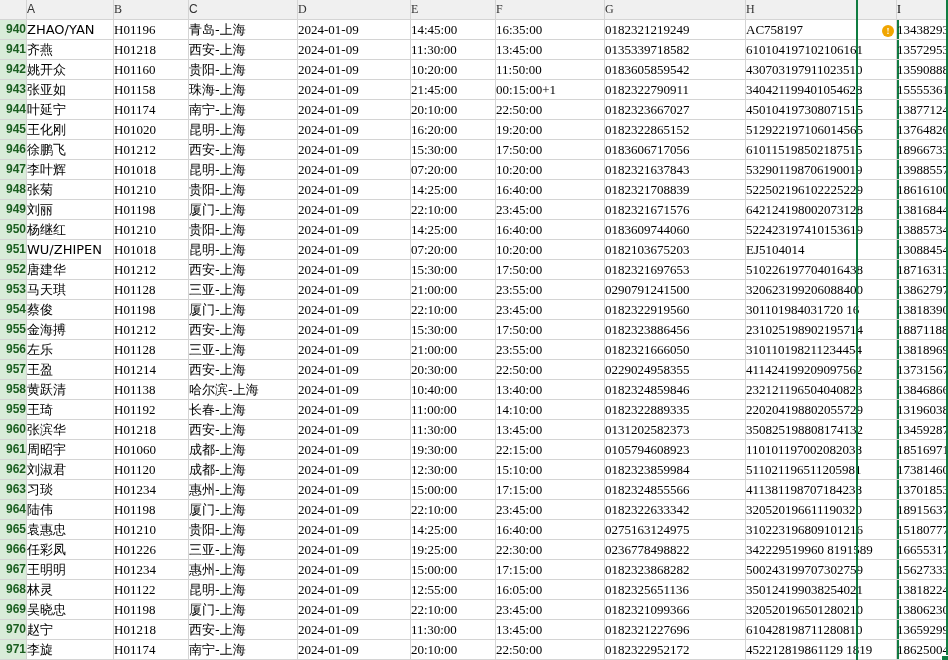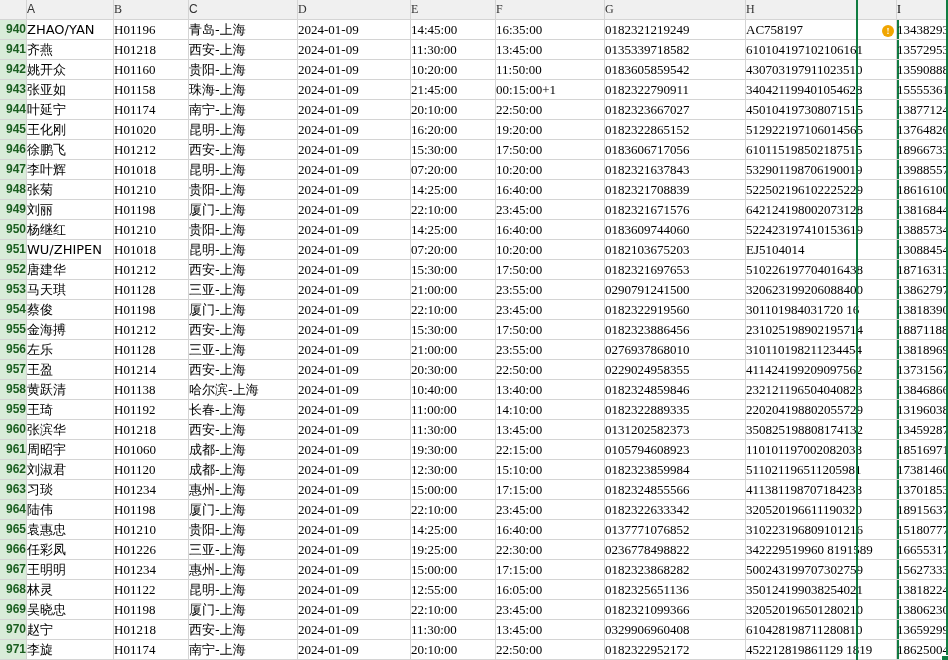--- a/index.html
+++ b/index.html
@@ -329,21 +329,21 @@
           <td class="c-tail selcol">18871188</td>
         </tr>
         <tr>
           <td class="rowhdr sel">956</td>
           <td class="c-name cjk">左乐</td>
           <td class="c-code">H01128</td>
           <td class="c-route cjk">三亚-上海</td>
           <td class="c-date">2024-01-09</td>
           <td class="c-dep">21:00:00</td>
           <td class="c-arr">23:55:00</td>
-          <td class="c-tkt">0276937868010</td>
+          <td class="c-tkt">0182321666050</td>
           <td class="c-id"><span>310110198211234454</span></td>
           <td class="c-tail selcol">13818969</td>
         </tr>
         <tr>
           <td class="rowhdr sel">957</td>
           <td class="c-name cjk">王盈</td>
           <td class="c-code">H01214</td>
           <td class="c-route cjk">西安-上海</td>
           <td class="c-date">2024-01-09</td>
           <td class="c-dep">20:30:00</td>
@@ -437,21 +437,21 @@
           <td class="c-tail selcol">18915637</td>
         </tr>
         <tr>
           <td class="rowhdr sel">965</td>
           <td class="c-name cjk">袁惠忠</td>
           <td class="c-code">H01210</td>
           <td class="c-route cjk">贵阳-上海</td>
           <td class="c-date">2024-01-09</td>
           <td class="c-dep">14:25:00</td>
           <td class="c-arr">16:40:00</td>
-          <td class="c-tkt">0137771076852</td>
+          <td class="c-tkt">0275163124975</td>
           <td class="c-id"><span>310223196809101216</span></td>
           <td class="c-tail selcol">15180777</td>
         </tr>
         <tr>
           <td class="rowhdr sel">966</td>
           <td class="c-name cjk">任彩凤</td>
           <td class="c-code">H01226</td>
           <td class="c-route cjk">三亚-上海</td>
           <td class="c-date">2024-01-09</td>
           <td class="c-dep">19:25:00</td>
@@ -497,21 +497,21 @@
           <td class="c-tail selcol">13806230</td>
         </tr>
         <tr>
           <td class="rowhdr sel">970</td>
           <td class="c-name cjk">赵宁</td>
           <td class="c-code">H01218</td>
           <td class="c-route cjk">西安-上海</td>
           <td class="c-date">2024-01-09</td>
           <td class="c-dep">11:30:00</td>
           <td class="c-arr">13:45:00</td>
-          <td class="c-tkt">0329906960408</td>
+          <td class="c-tkt">0182321227696</td>
           <td class="c-id"><span>610428198711280810</span></td>
           <td class="c-tail selcol">13659299</td>
         </tr>
         <tr>
           <td class="rowhdr sel">971</td>
           <td class="c-name cjk">李旋</td>
           <td class="c-code">H01174</td>
           <td class="c-route cjk">南宁-上海</td>
           <td class="c-date">2024-01-09</td>
           <td class="c-dep">20:10:00</td>

